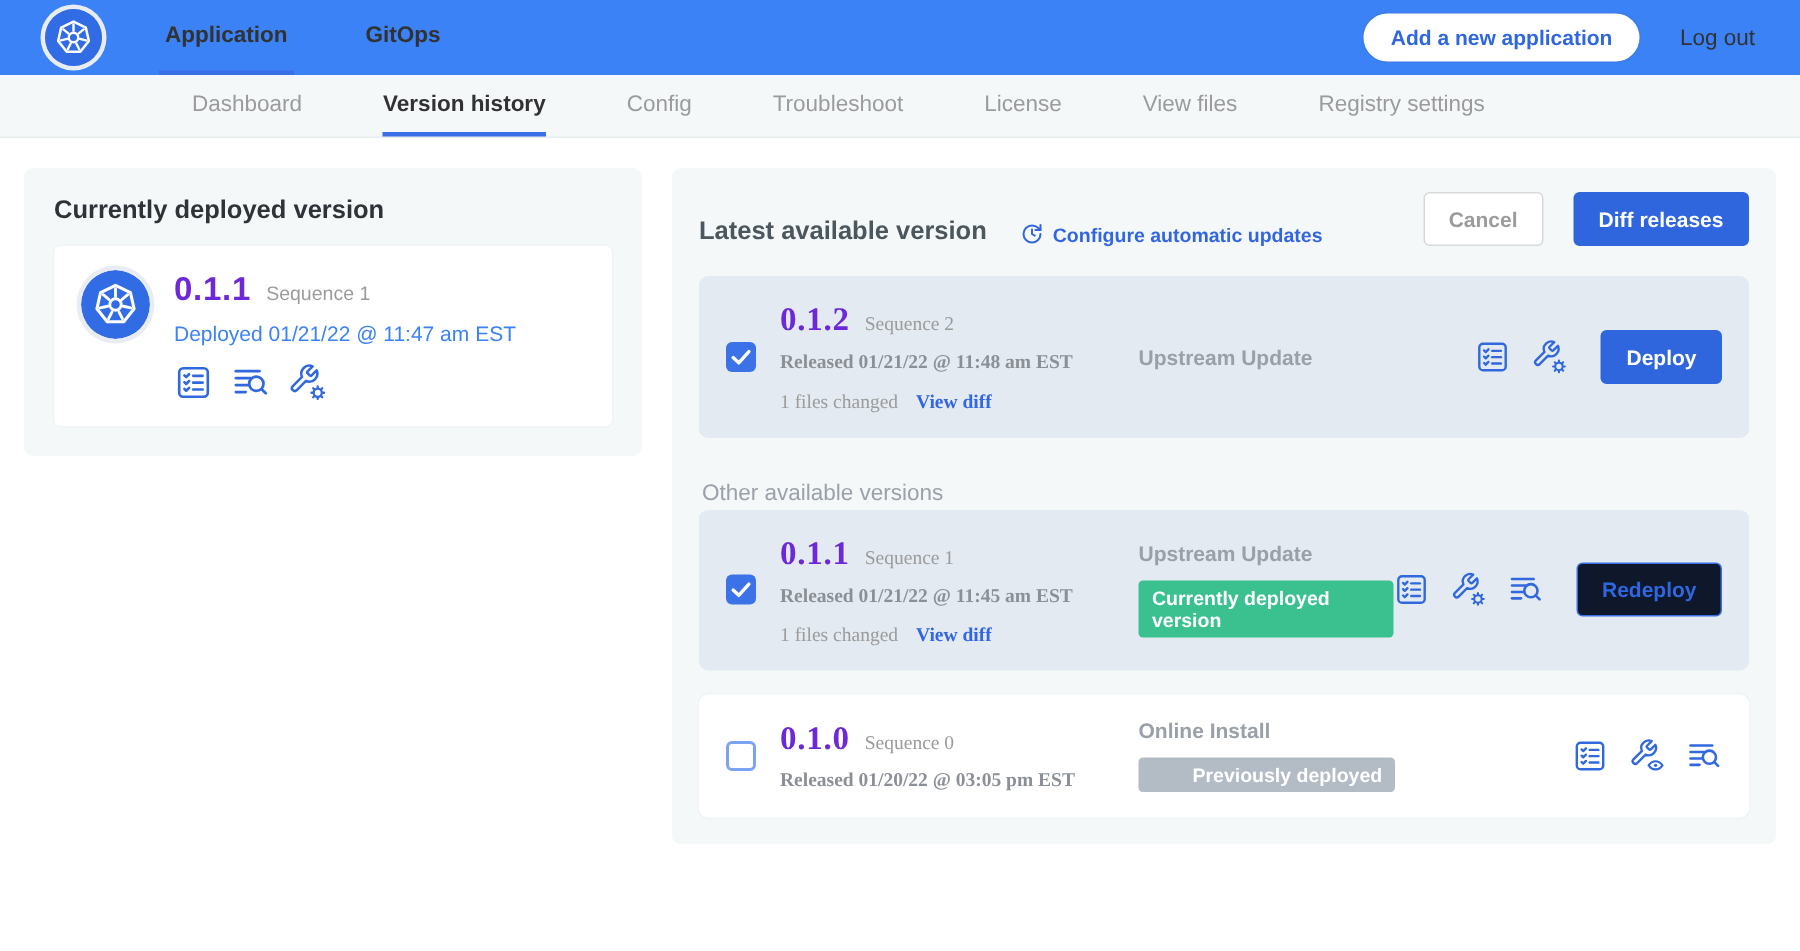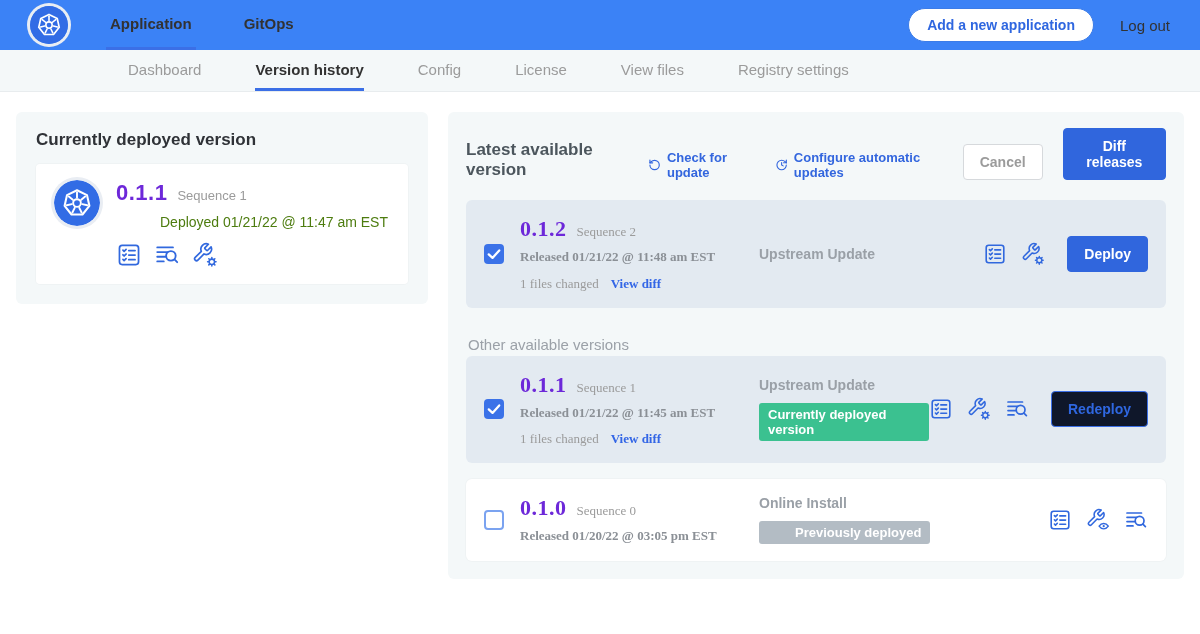--- a/index.html
+++ b/index.html
@@ -31,21 +31,21 @@
 
   .deployed-card { width:412px; background:#f4f8f9; border-radius:6px; padding:18px 20px 20px; }
   .deployed-card h2 { font-size:17px; font-weight:700; color:#2f3237; }
   .deployed-inner { margin-top:14px; background:#fff; border-radius:4px; padding:16px 18px;
     display:flex; gap:16px; box-shadow:0 0 0 1px rgba(0,0,0,0.02); }
   .app-logo { width:46px; height:46px; border-radius:50%; box-shadow:0 0 0 3px #e9edf3; flex:none; align-self:flex-start; }
 
   .ver-line { display:flex; align-items:baseline; gap:10px; }
   .ver-big { font-size:22px; font-weight:700; color:#6d28d9; letter-spacing:.5px; }
   .seq { font-size:13px; color:#9b9b9b; }
-  .deployed-at { margin-top:8px; font-size:14px; color:#4d7c0f;margin-left:44px; }
+  .deployed-at { margin-top:8px; font-size:14px; color:#3b82f6; }
   .icon-row { margin-top:12px; display:flex; align-items:center; gap:12px; }
   .icon-row svg, .row-actions svg { color:#3168de; cursor:pointer; }
 
   
   .versions-panel { flex:1; background:#f4f8f9; border-radius:6px; padding:16px 18px 18px; }
   .panel-header { display:flex; align-items:flex-end; gap:20px; margin-bottom:20px; }
   .panel-header h2 { font-size:17px; font-weight:600; color:#4c565d; margin-right:2px; }
   .hlink { display:flex; align-items:center; gap:6px; font-size:13px; font-weight:700;
     color:#3366de; cursor:pointer; }
   .btn { font-family:"Liberation Sans", sans-serif; font-size:14px; font-weight:700;
@@ -184,20 +184,21 @@
   <div class="topnav-right">
     <button class="pill-btn">Add a new application</button>
     <div class="logout">Log out</div>
   </div>
 </header>
 
 <nav class="subnav">
   <div class="item">Dashboard</div>
   <div class="item active">Version history</div>
   <div class="item">Config</div>
+  <div class="item">Troubleshoot</div>
   <div class="item">License</div>
   <div class="item">View files</div>
   <div class="item">Registry settings</div>
 </nav>
 
 <main class="main">
 
   <aside class="deployed-card">
     <h2>Currently deployed version</h2>
     <div class="deployed-inner">
@@ -224,26 +225,20 @@
       </div>
     </div>
   </aside>
 
   <section class="versions-panel">
 
     <div class="panel-header">
       <h2>Latest available version</h2>
       <div class="hlink">
         <svg width="16" height="16">
-            <use href="#i-refresh"></use>
-          </svg>
-        <span>Check for update</span>
-      </div>
-      <div class="hlink">
-        <svg width="16" height="16">
             <use href="#i-auto-update"></use>
           </svg>
         <span>Configure automatic updates</span>
       </div>
       <button class="btn btn-ghost-gray">Cancel</button>
       <button class="btn btn-primary">Diff releases</button>
     </div>
 
     <div class="version-row row-selected">
       <span class="checkbox checked">

